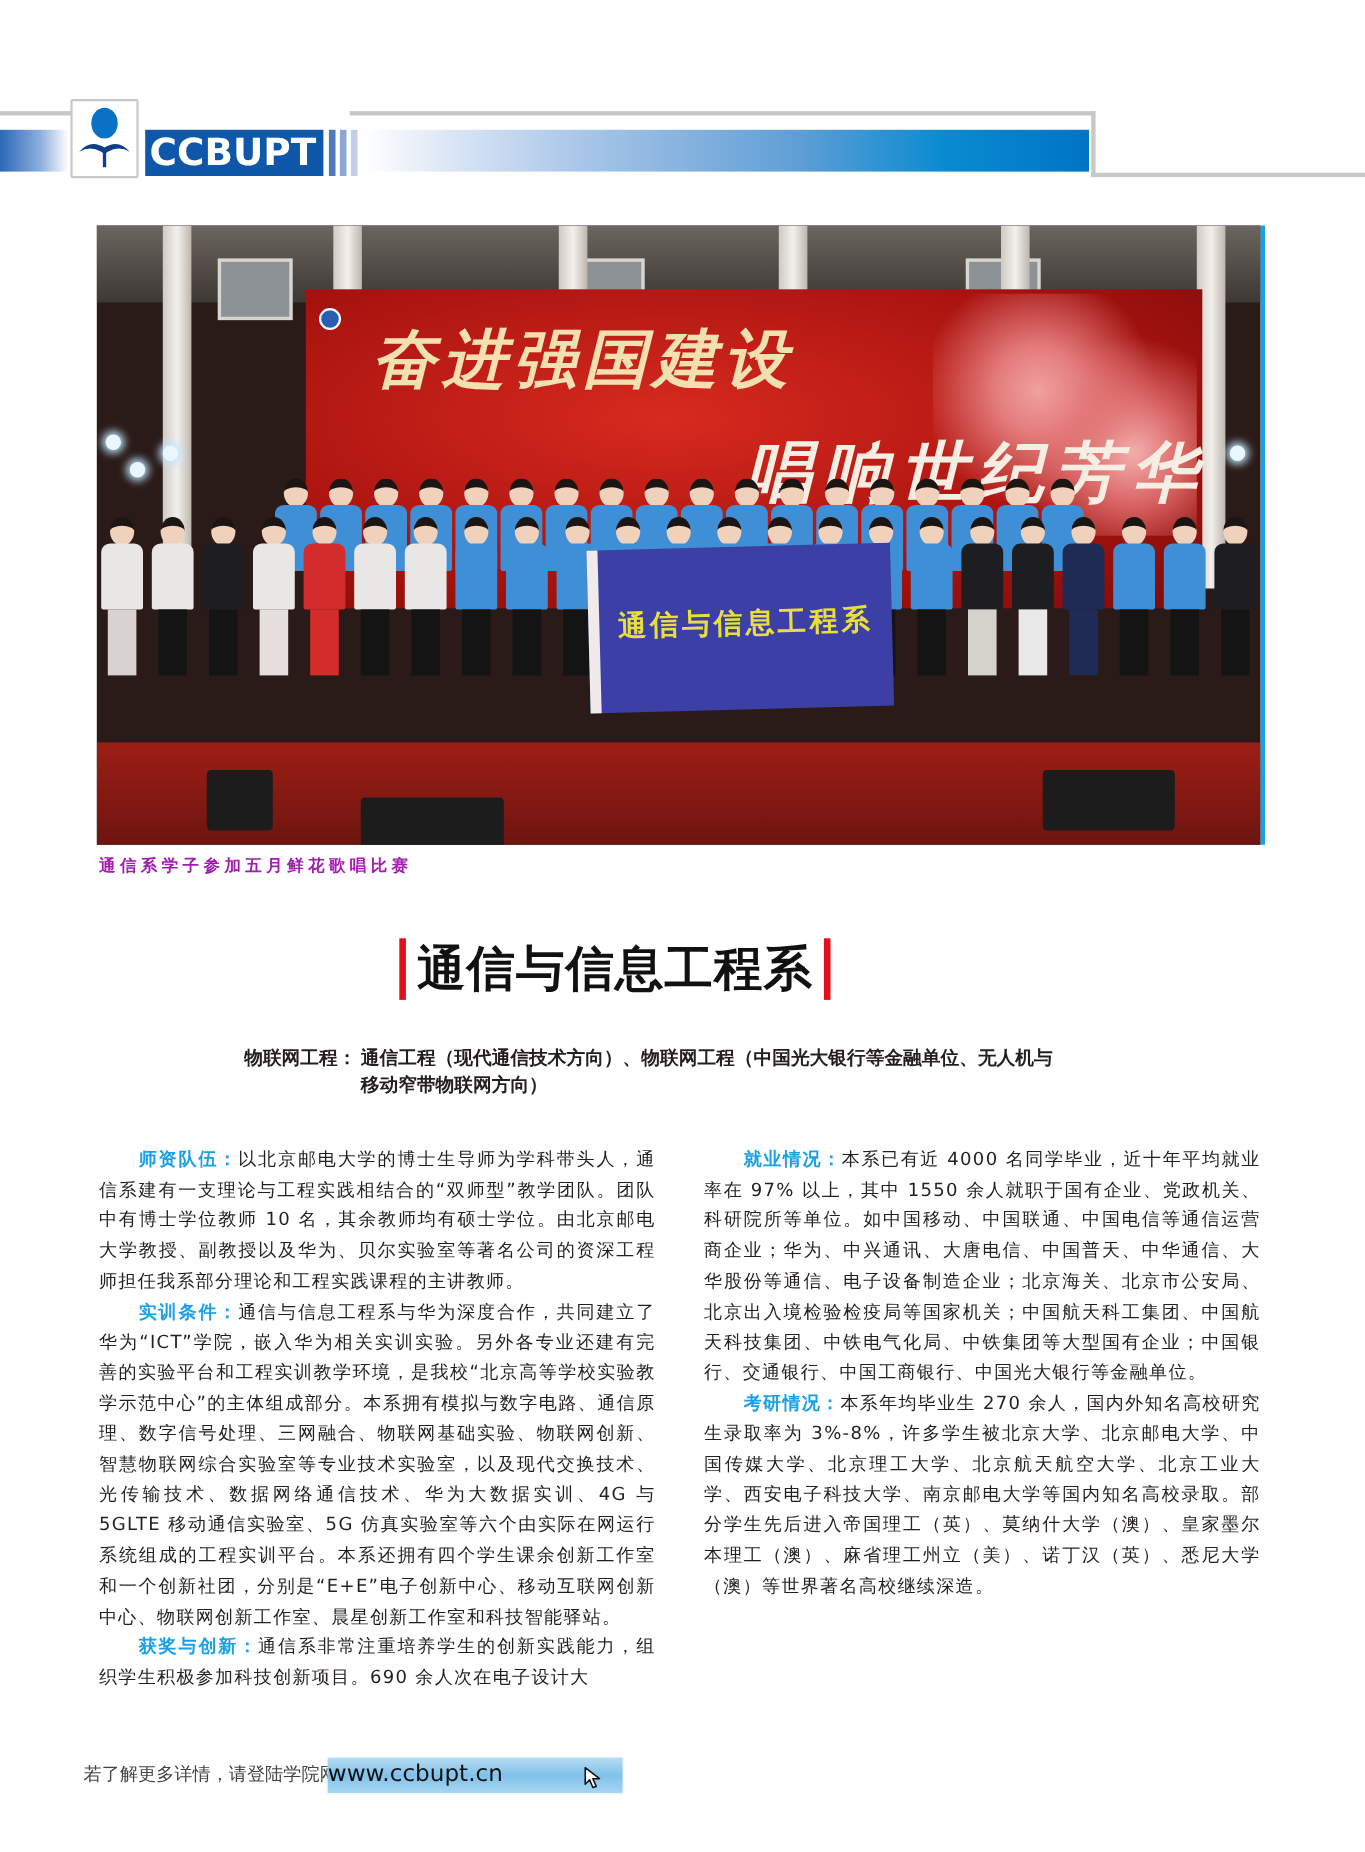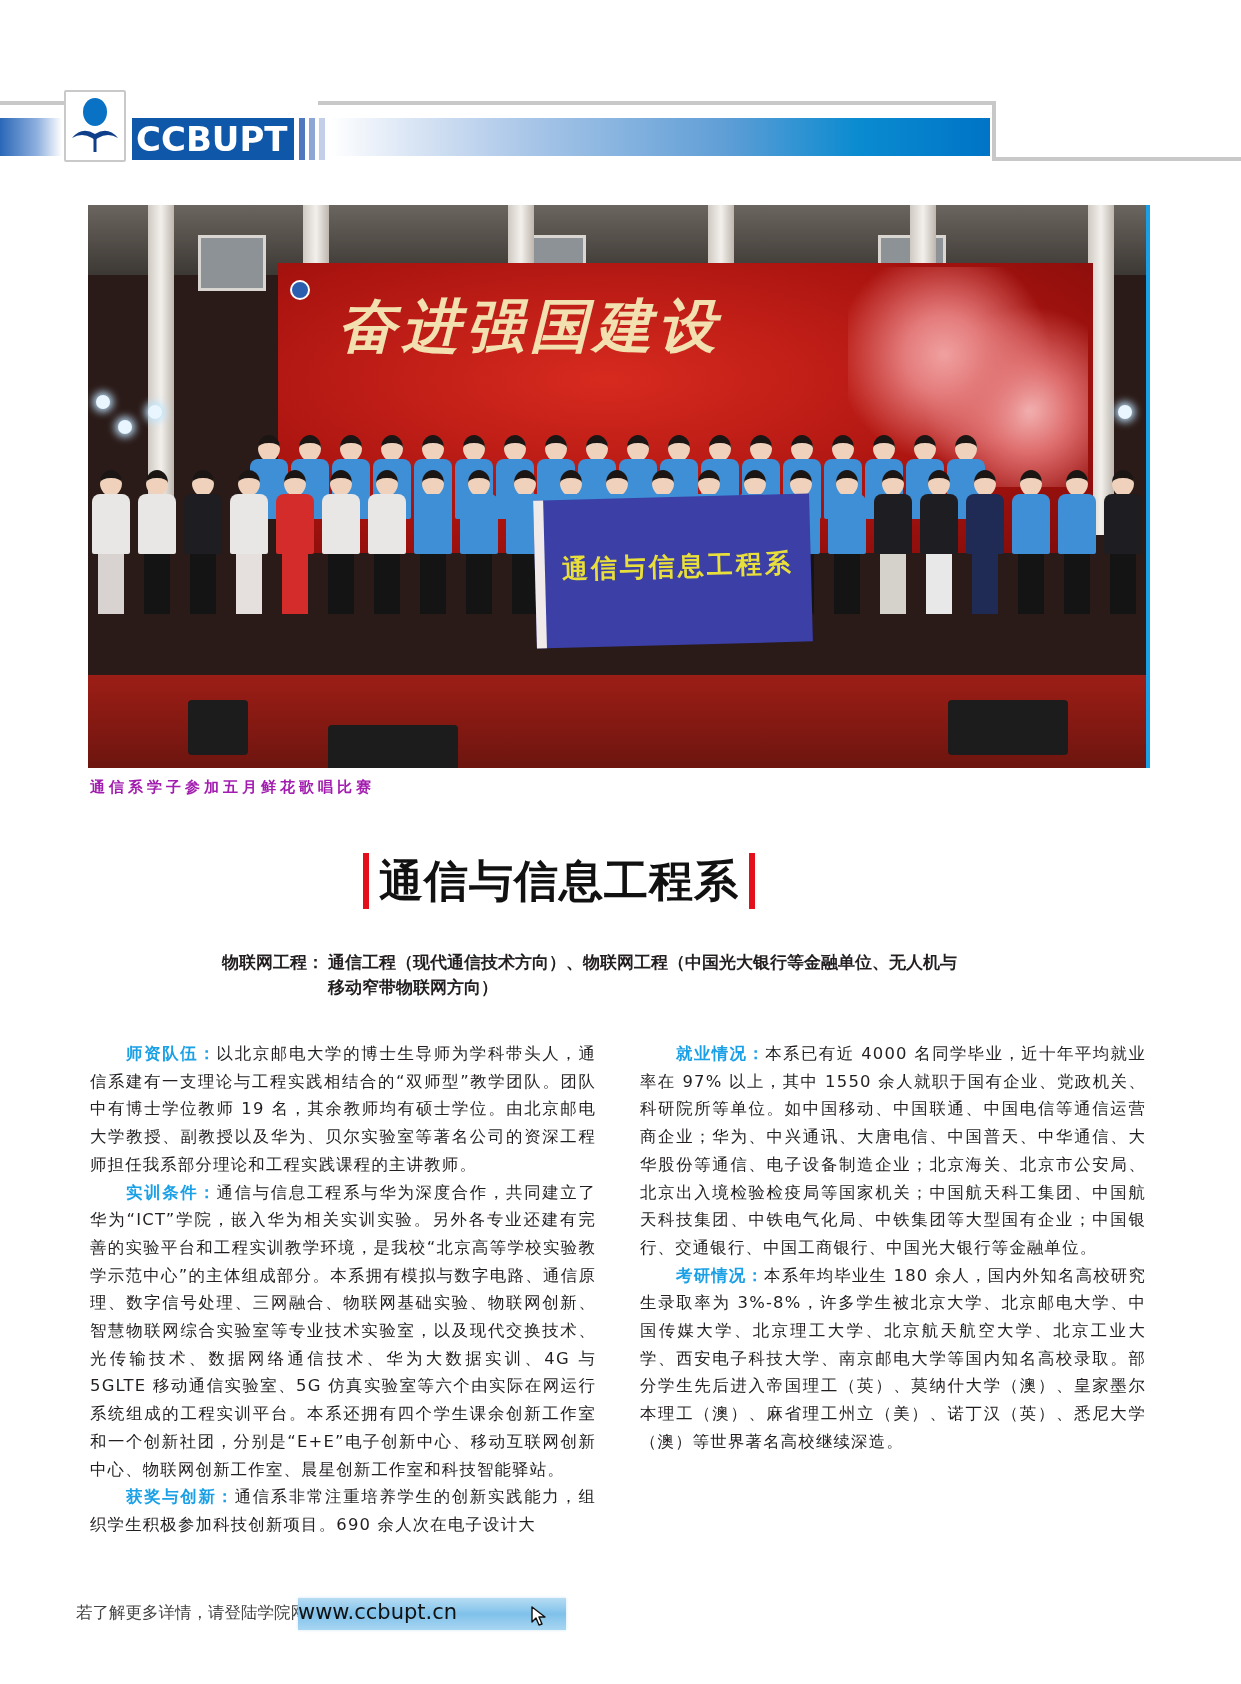--- a/index.html
+++ b/index.html
@@ -121,20 +121,21 @@
   <div class="pillar" style="left:60px;height:330px"></div>
   <div class="pillar" style="left:215px"></div>
   <div class="pillar" style="left:420px"></div>
   <div class="pillar" style="left:620px"></div>
   <div class="pillar" style="left:822px"></div>
   <div class="pillar" style="left:1000px;height:330px"></div>
   <div class="stage-bg"></div>
   <div class="flowers"></div>
   <div class="banner-logo"></div>
   <div class="banner-line1">奋进强国建设</div>
+  <div class="banner-line2">唱响世纪芳华</div>
 
   <div class="light" style="left:8px;top:190px"></div>
   <div class="light" style="left:30px;top:215px"></div>
   <div class="light" style="left:60px;top:200px"></div>
   <div class="light" style="left:1030px;top:200px"></div>
 
   <div class="people-row" style="top:230px;padding:0 160px;box-sizing:border-box">
     <div class="person">
         <div class="head"></div>
         <div class="shirt"></div>
@@ -343,28 +344,28 @@
   <span class="title-text">通信与信息工程系</span>
   <span class="title-bar"></span>
 </div>
 
 <div class="majors">
   <div><span class="lbl">物联网工程：</span><span>通信工程（现代通信技术方向）、物联网工程（中国光大银行等金融单位、无人机与</span></div>
   <div class="indent">移动窄带物联网方向）</div>
 </div>
 
 <div class="col left">
-  <p><span class="hl">师资队伍：</span><span>以北京邮电大学的博士生导师为学科带头人，通信系建有一支理论与工程实践相结合的“双师型”教学团队。团队中有博士学位教师 19 名，其余教师均有硕士学位。由北京邮电大学教授、副教授以及华为、贝尔实验室等著名公司的资深工程师担任我系部分理论和工程实践课程的主讲教师。</span></p>
+  <p><span class="hl">师资队伍：</span><span>以北京邮电大学的博士生导师为学科带头人，通信系建有一支理论与工程实践相结合的“双师型”教学团队。团队中有博士学位教师 10 名，其余教师均有硕士学位。由北京邮电大学教授、副教授以及华为、贝尔实验室等著名公司的资深工程师担任我系部分理论和工程实践课程的主讲教师。</span></p>
   <p><span class="hl">实训条件：</span><span>通信与信息工程系与华为深度合作，共同建立了华为“ICT”学院，嵌入华为相关实训实验。另外各专业还建有完善的实验平台和工程实训教学环境，是我校“北京高等学校实验教学示范中心”的主体组成部分。本系拥有模拟与数字电路、通信原理、数字信号处理、三网融合、物联网基础实验、物联网创新、智慧物联网综合实验室等专业技术实验室，以及现代交换技术、光传输技术、数据网络通信技术、华为大数据实训、4G 与 5GLTE 移动通信实验室、5G 仿真实验室等六个由实际在网运行系统组成的工程实训平台。本系还拥有四个学生课余创新工作室和一个创新社团，分别是“E+E”电子创新中心、移动互联网创新中心、物联网创新工作室、晨星创新工作室和科技智能驿站。</span></p>
   <p><span class="hl">获奖与创新：</span><span>通信系非常注重培养学生的创新实践能力，组织学生积极参加科技创新项目。690 余人次在电子设计大</span></p>
 </div>
 
 <div class="col right">
   <p><span class="hl">就业情况：</span><span>本系已有近 4000 名同学毕业，近十年平均就业率在 97% 以上，其中 1550 余人就职于国有企业、党政机关、科研院所等单位。如中国移动、中国联通、中国电信等通信运营商企业；华为、中兴通讯、大唐电信、中国普天、中华通信、大华股份等通信、电子设备制造企业；北京海关、北京市公安局、北京出入境检验检疫局等国家机关；中国航天科工集团、中国航天科技集团、中铁电气化局、中铁集团等大型国有企业；中国银行、交通银行、中国工商银行、中国光大银行等金融单位。</span></p>
-  <p><span class="hl">考研情况：</span><span>本系年均毕业生 180 余人，国内外知名高校研究生录取率为 3%-8%，许多学生被北京大学、北京邮电大学、中国传媒大学、北京理工大学、北京航天航空大学、北京工业大学、西安电子科技大学、南京邮电大学等国内知名高校录取。部分学生先后进入帝国理工（英）、莫纳什大学（澳）、皇家墨尔本理工（澳）、麻省理工州立（美）、诺丁汉（英）、悉尼大学（澳）等世界著名高校继续深造。</span></p>
+  <p><span class="hl">考研情况：</span><span>本系年均毕业生 270 余人，国内外知名高校研究生录取率为 3%-8%，许多学生被北京大学、北京邮电大学、中国传媒大学、北京理工大学、北京航天航空大学、北京工业大学、西安电子科技大学、南京邮电大学等国内知名高校录取。部分学生先后进入帝国理工（英）、莫纳什大学（澳）、皇家墨尔本理工（澳）、麻省理工州立（美）、诺丁汉（英）、悉尼大学（澳）等世界著名高校继续深造。</span></p>
 </div>
 
 <div class="footer-text">若了解更多详情，请登陆学院网址</div>
 <div class="url-bar">
   <div class="url-text">www.ccbupt.cn</div>
   <svg class="cursor" width="18" height="22" viewBox="0 0 18 22">
     <path d="M2 1 L2 16 L6 12 L9 19 L12 18 L9 11 L15 11 Z" fill="#ffffff" stroke="#111" stroke-width="1.4" stroke-linejoin="round"></path>
   </svg>
 </div>
 

